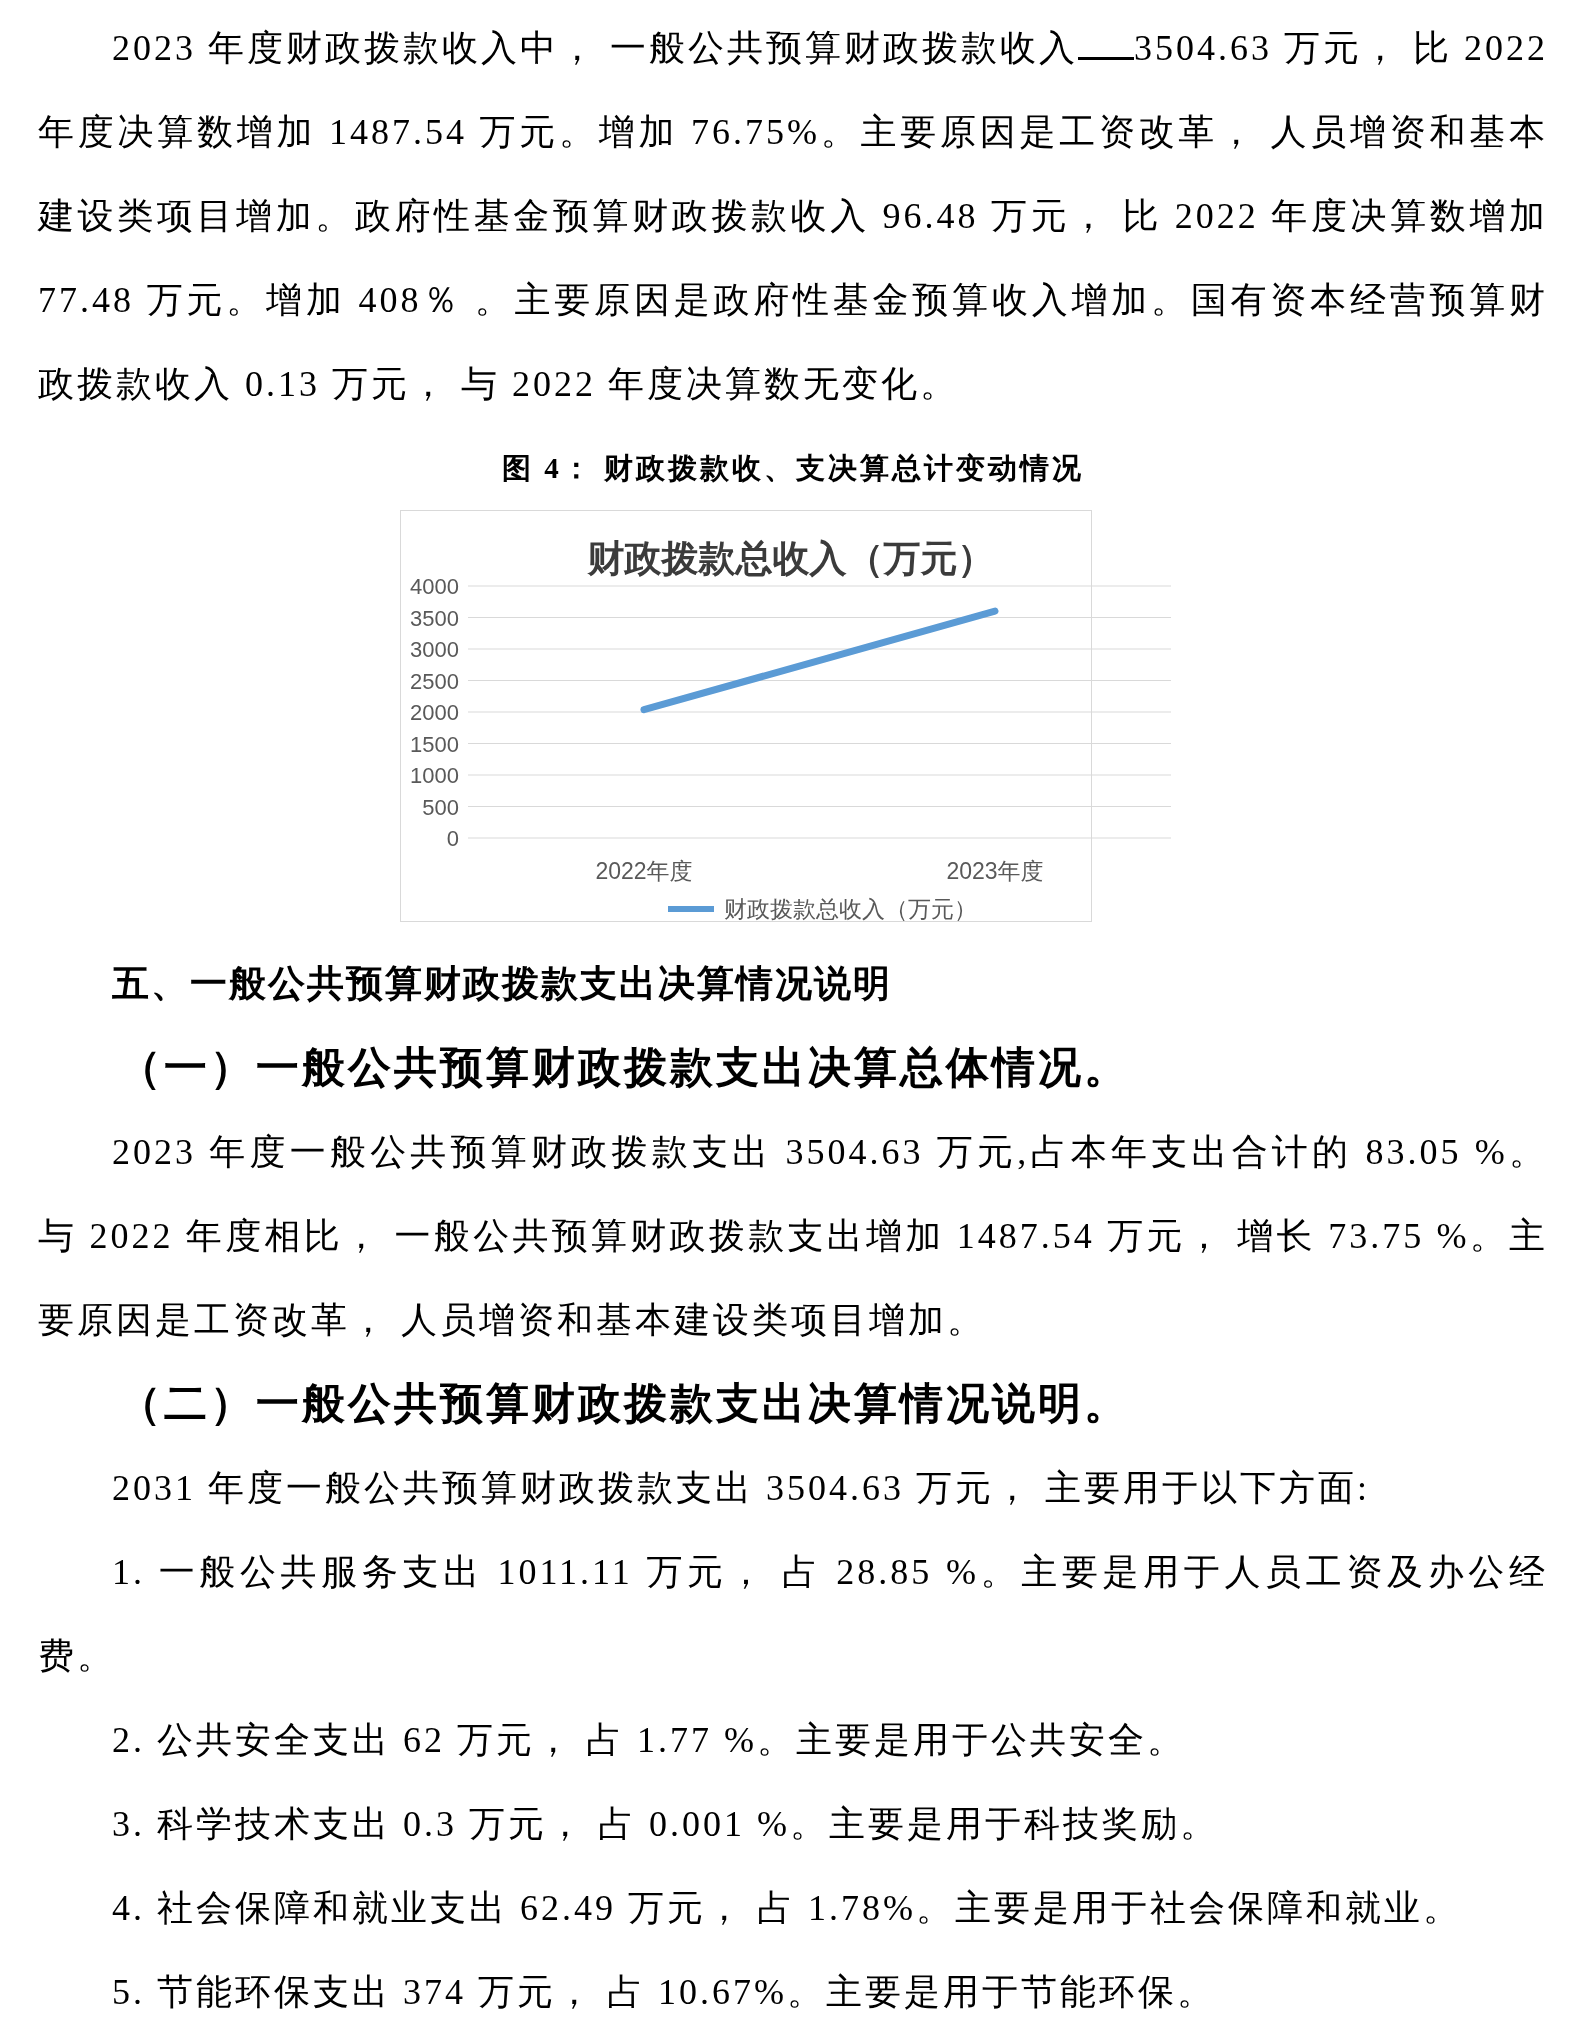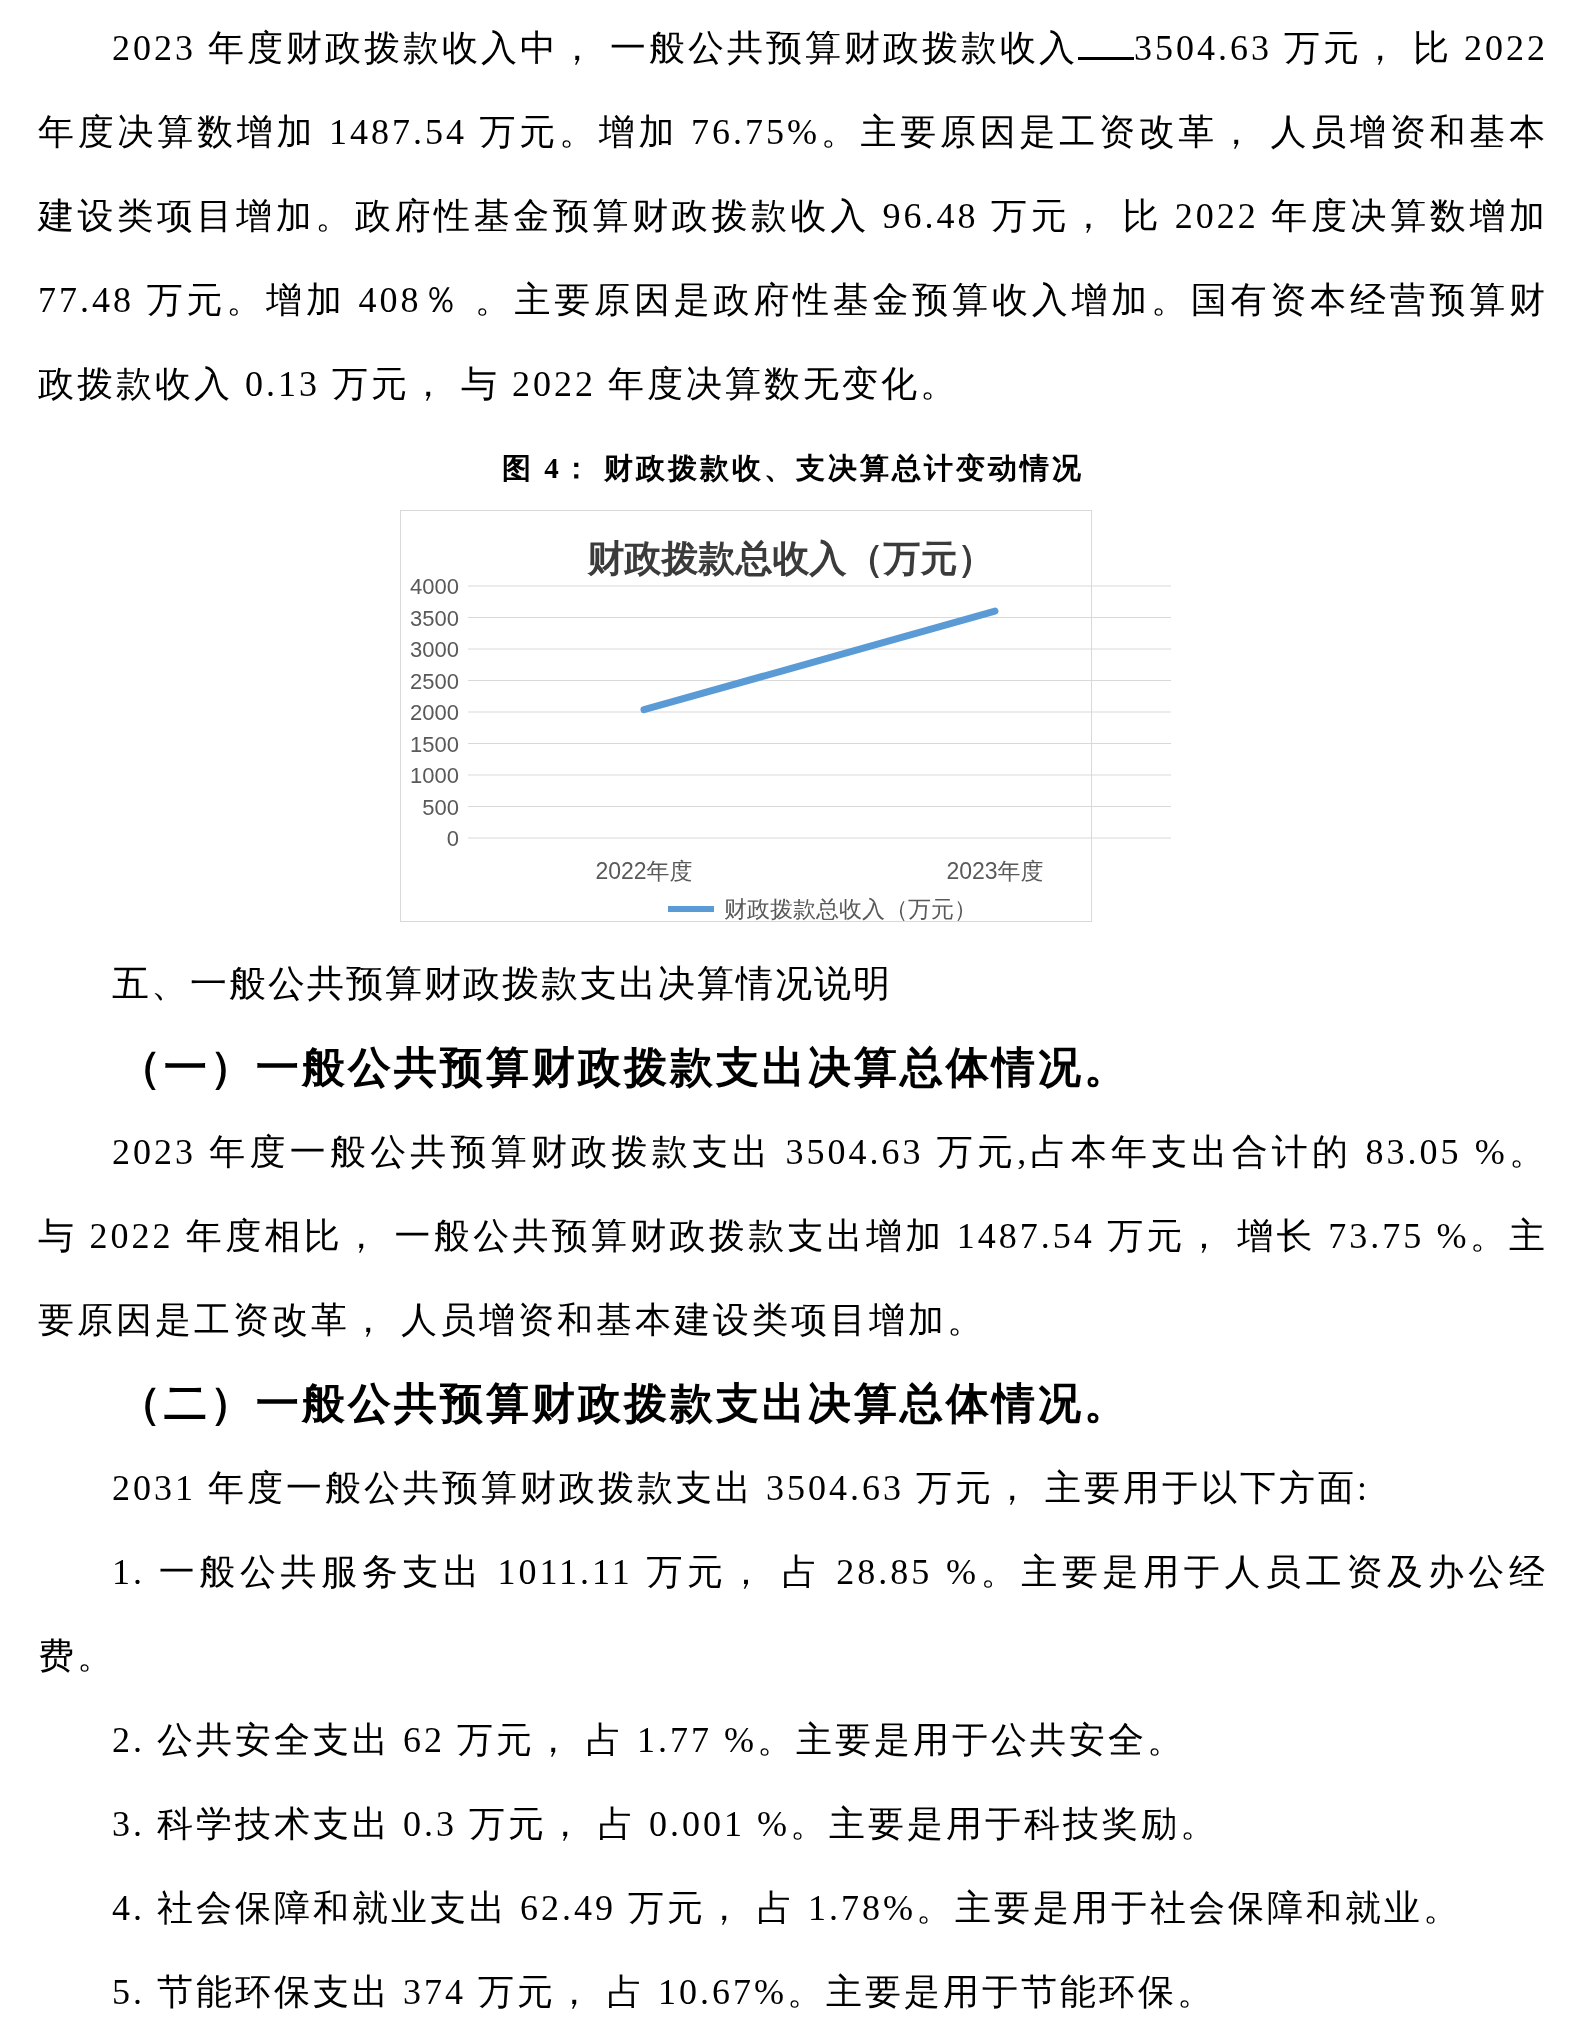--- a/index.html
+++ b/index.html
@@ -39,21 +39,21 @@
   .chart-wrap {
     box-sizing: border-box;
     width: 692px;
     height: 412px;
     margin-left: 362px;
     border: 1px solid #d9d9d9;
     background: #ffffff;
   }
   .section-heading {
     font-family: "Liberation Sans", "DejaVu Sans", sans-serif;
-    font-weight: 400;
+    font-weight: 700;
     font-size: 37px;
     line-height: 84px;
     letter-spacing: 2px;
     margin: 20px 0 0 74px;
   }
   .subhead {
     font-size: 43px;
     font-weight: 700;
     line-height: 84px;
     letter-spacing: 3px;
@@ -124,21 +124,21 @@
       </g>
     </svg>
   </div>
 
   <h2 class="section-heading">五、一般公共预算财政拨款支出决算情况说明</h2>
 
   <p class="subhead">（一）一般公共预算财政拨款支出决算总体情况。</p>
 
   <p class="body-para indent">2023 年度一般公共预算财政拨款支出 3504.63 万元,占本年支出合计的 83.05 %。与 2022 年度相比， 一般公共预算财政拨款支出增加 1487.54 万元， 增长 73.75 %。主要原因是工资改革， 人员增资和基本建设类项目增加。</p>
 
-  <p class="subhead">（二）一般公共预算财政拨款支出决算总体情况。</p>
+  <p class="subhead">（二）一般公共预算财政拨款支出决算情况说明。</p>
 
   <p class="body-para indent">2031 年度一般公共预算财政拨款支出 3504.63 万元， 主要用于以下方面:</p>
 
   <p class="body-para indent">1. 一般公共服务支出 1011.11 万元， 占 28.85 %。主要是用于人员工资及办公经费。</p>
   <p class="body-para indent">2. 公共安全支出 62 万元， 占 1.77 %。主要是用于公共安全。</p>
   <p class="body-para indent">3. 科学技术支出 0.3 万元， 占 0.001 %。主要是用于科技奖励。</p>
   <p class="body-para indent">4. 社会保障和就业支出 62.49 万元， 占 1.78%。主要是用于社会保障和就业。</p>
   <p class="body-para indent">5. 节能环保支出 374 万元， 占 10.67%。主要是用于节能环保。</p>
 
 </div>

